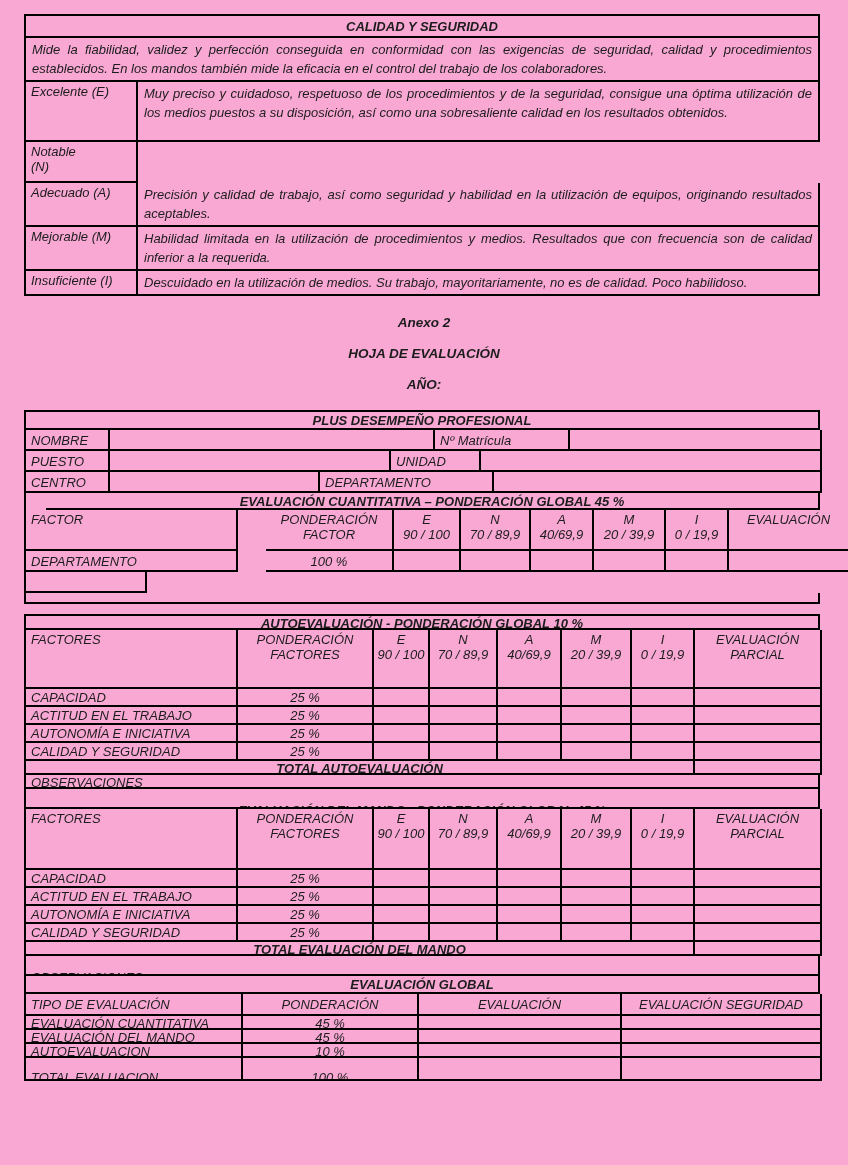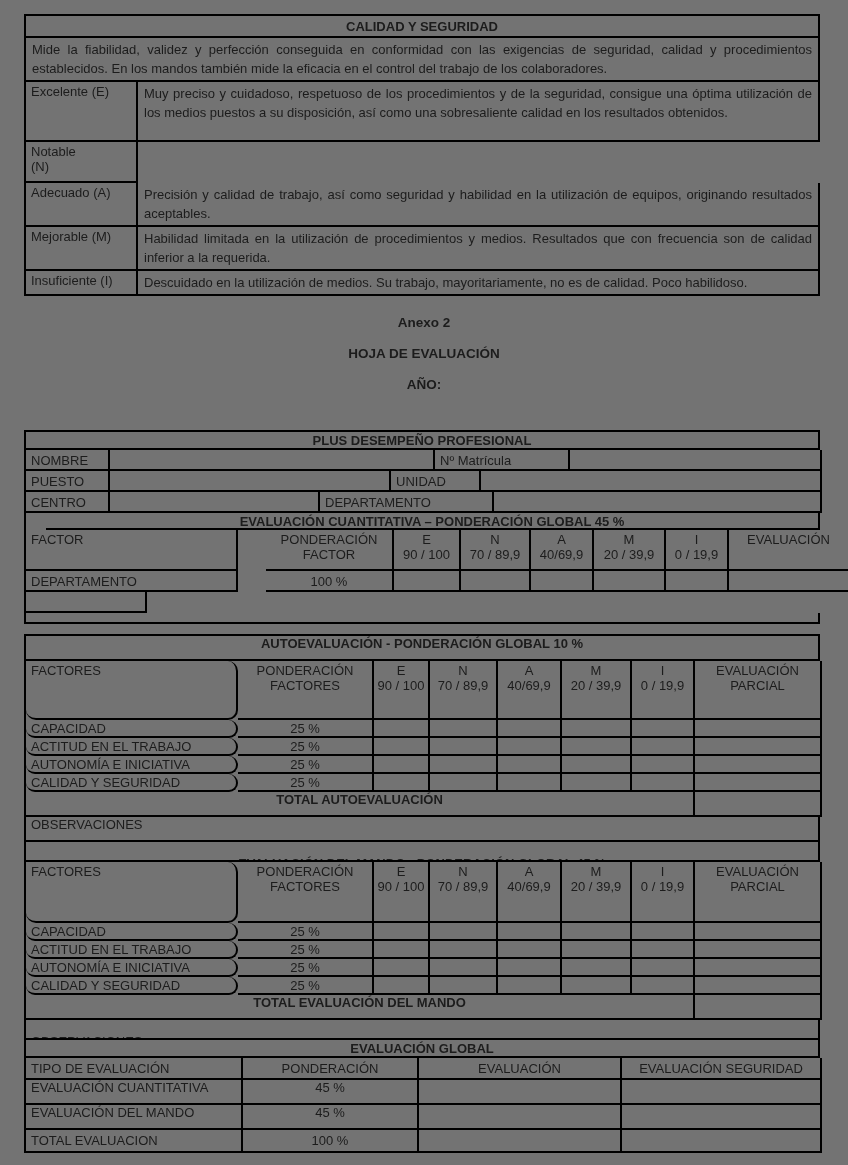--- a/index.html
+++ b/index.html
@@ -1,60 +1,60 @@
 <!DOCTYPE html>
 <html lang="es"><head>
 <meta charset="utf-8">
 <style>
   html,body{margin:0;padding:0;background:#fff;}
   .sheet{
-    width:848px;height:1165px;background:#737373;overflow:hidden;
+    width:848px;height:1165px;background:#f9a8d4;overflow:hidden;
     font-family:"Liberation Sans","DejaVu Sans",sans-serif;color:#1c1c1c;
-    padding-top:14px;box-sizing:border-box;
+    padding-top:14px;box-sizing:border-box;font-style:italic;
   }
   .tbl{margin-left:24px;width:796px;border-top:2px solid #000;border-left:2px solid #000;box-sizing:border-box;}
   .row{display:flex;align-items:stretch;}
   .c{
     border-right:2px solid #000;border-bottom:2px solid #000;box-sizing:border-box;
     padding:2px 5px;font-size:13px;line-height:15px;overflow:hidden;min-width:0;
     flex:0 0 auto;
   }
   .full{flex:1 1 auto;}
   .b{font-weight:bold;}
   .ctr{text-align:center;}
   .just{text-align:justify;line-height:19px;padding:2px 6px;}
   .pre{white-space:pre-line;}
   
   .h11 .c{height:11px;} .h17 .c{height:17px;padding-top:1px;margin-left:20px;}
-  .h18 .c{height:18px;padding-top:1px;} .h19 .c{height:25px;padding-top:0;}
+  .h18 .c{height:18px;padding-top:1px;} .h19 .c{height:14px;padding-top:0;}
   .h20 .c{height:20px;padding-top:14px;} .h21 .c{height:21px;padding-top:3px;}
-  .h22 .c{height:22px;padding-top:3px;} .h23 .c{height:23px;padding-top:3px;}
+  .h22 .c{height:22px;padding-top:3px;} .h23 .c{height:23px;padding-top:12px;}
   .h57 .c{height:41px;} .h59 .c{height:59px;} .h61 .c{height:61px;}
   
   .mh43 .c{min-height:43px;} .mh60 .c{min-height:60px;} .mh41 .c{min-height:41px;}
   .mh42 .c{min-height:42px;} .mh40 .c{min-height:40px;} .mh22 .c{min-height:22px;}
   
   .wL{flex-basis:112px;} 
   
   .wI1{flex-basis:84px;} .wN2{flex-basis:325px;} .wN3{flex-basis:135px;} .wN4{flex-basis:252px;}
   .wP2{flex-basis:281px;} .wP3{flex-basis:90px;} .wP4{flex-basis:341px;}
   .wC2{flex-basis:210px;} .wC3{flex-basis:174px;} .wC4{flex-basis:328px;}
   
   .wA1{flex-basis:212px;} .wA2{flex-basis:128px;margin-left:28px;} .wA3{flex-basis:67px;} .wA4{flex-basis:70px;}
   .wA5{flex-basis:63px;} .wA6{flex-basis:72px;} .wA7{flex-basis:63px;} .wA8{flex-basis:121px;}
   .wAspan{flex-basis:675px;}
   
-  .wB1{flex-basis:212px;border-radius:10px;} .wB2{flex-basis:136px;} .wB3{flex-basis:56px;} .wB4{flex-basis:68px;}
+  .wB1{flex-basis:212px;} .wB2{flex-basis:136px;} .wB3{flex-basis:56px;} .wB4{flex-basis:68px;}
   .wB5{flex-basis:64px;} .wB6{flex-basis:70px;} .wB7{flex-basis:63px;} .wB8{flex-basis:127px;}
   .wBspan{flex-basis:669px;}
   
   .wG1{flex-basis:217px;} .wG2{flex-basis:176px;} .wG3{flex-basis:203px;} .wG4{flex-basis:200px;}
   .grade{padding:2px 1px;text-align:center;}
   .hcell{text-align:center;}
-  .headings{text-align:center;font-weight:bold;font-size:13.5px;margin-top:17px;margin-bottom:36px;}
+  .headings{text-align:center;font-weight:bold;font-size:13.5px;margin-top:17px;margin-bottom:16px;}
   .headings div{line-height:19px;margin-bottom:12px;}
   .gap{height:10px;}
 </style>
 </head>
 <body>
 
 <div class="sheet">
 
   <div class="tbl">
     <div class="row h22">
@@ -343,20 +343,26 @@
       <div class="c wG2 ctr">45 %</div>
       <div class="c wG3"></div>
       <div class="c wG4"></div>
     </div>
     <div class="row h19">
       <div class="c wG1">EVALUACIÓN DEL MANDO</div>
       <div class="c wG2 ctr">45 %</div>
       <div class="c wG3"></div>
       <div class="c wG4"></div>
     </div>
+    <div class="row h19">
+      <div class="c wG1">AUTOEVALUACION</div>
+      <div class="c wG2 ctr">10 %</div>
+      <div class="c wG3"></div>
+      <div class="c wG4"></div>
+    </div>
     <div class="row h23">
       <div class="c wG1">TOTAL EVALUACION</div>
       <div class="c wG2 ctr">100 %</div>
       <div class="c wG3"></div>
       <div class="c wG4"></div>
     </div>
   </div>
 
 </div>
 

